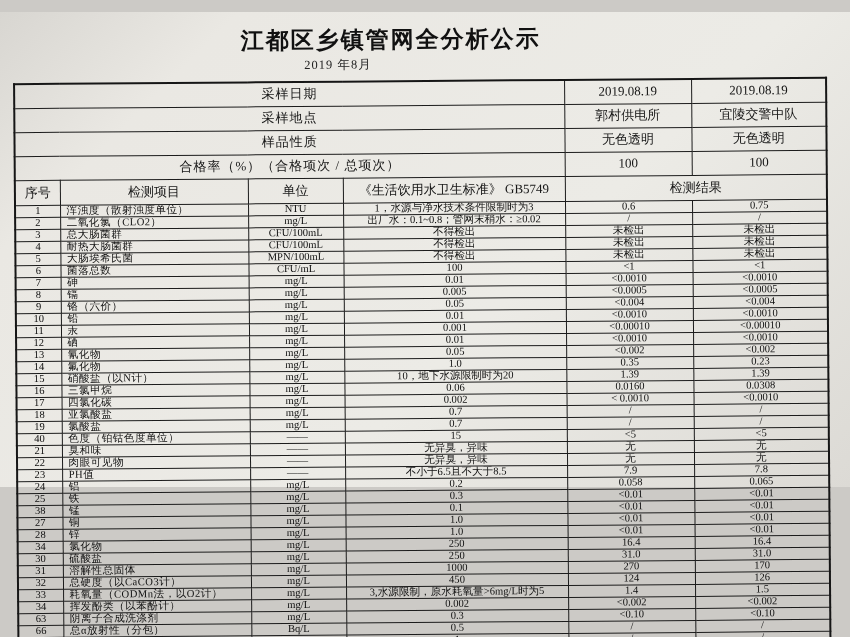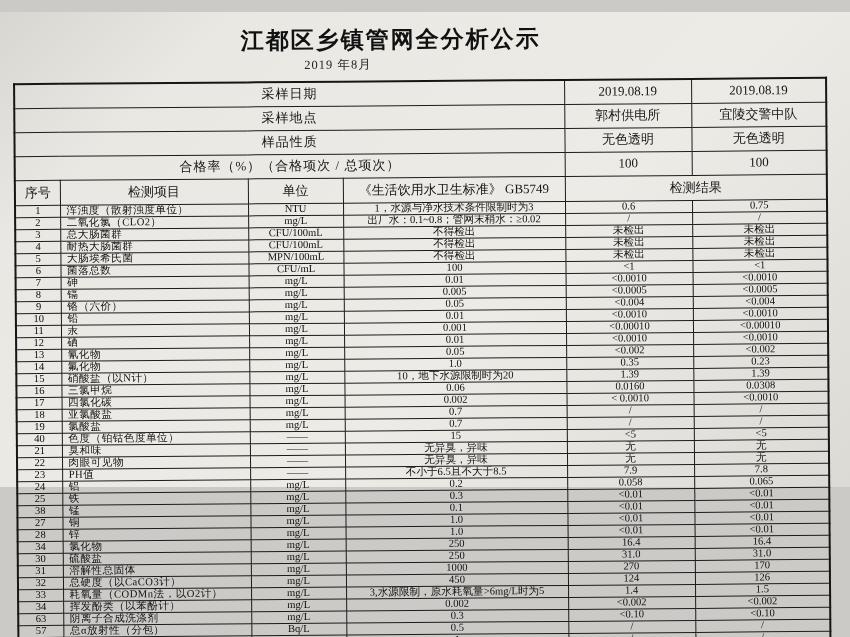--- a/index.html
+++ b/index.html
@@ -369,21 +369,21 @@
           </tr>
           <tr class="data-row">
             <td>63</td>
             <td class="item">阴离子合成洗涤剂</td>
             <td>mg/L</td>
             <td>0.3</td>
             <td>&lt;0.10</td>
             <td>&lt;0.10</td>
           </tr>
           <tr class="data-row">
-            <td>57</td>
+            <td>66</td>
             <td class="item">总α放射性（分包）</td>
             <td>Bq/L</td>
             <td>0.5</td>
             <td>/</td>
             <td>/</td>
           </tr>
           <tr class="data-row">
             <td>37</td>
             <td class="item">总β放射性（分包）</td>
             <td>Bq/L</td>

